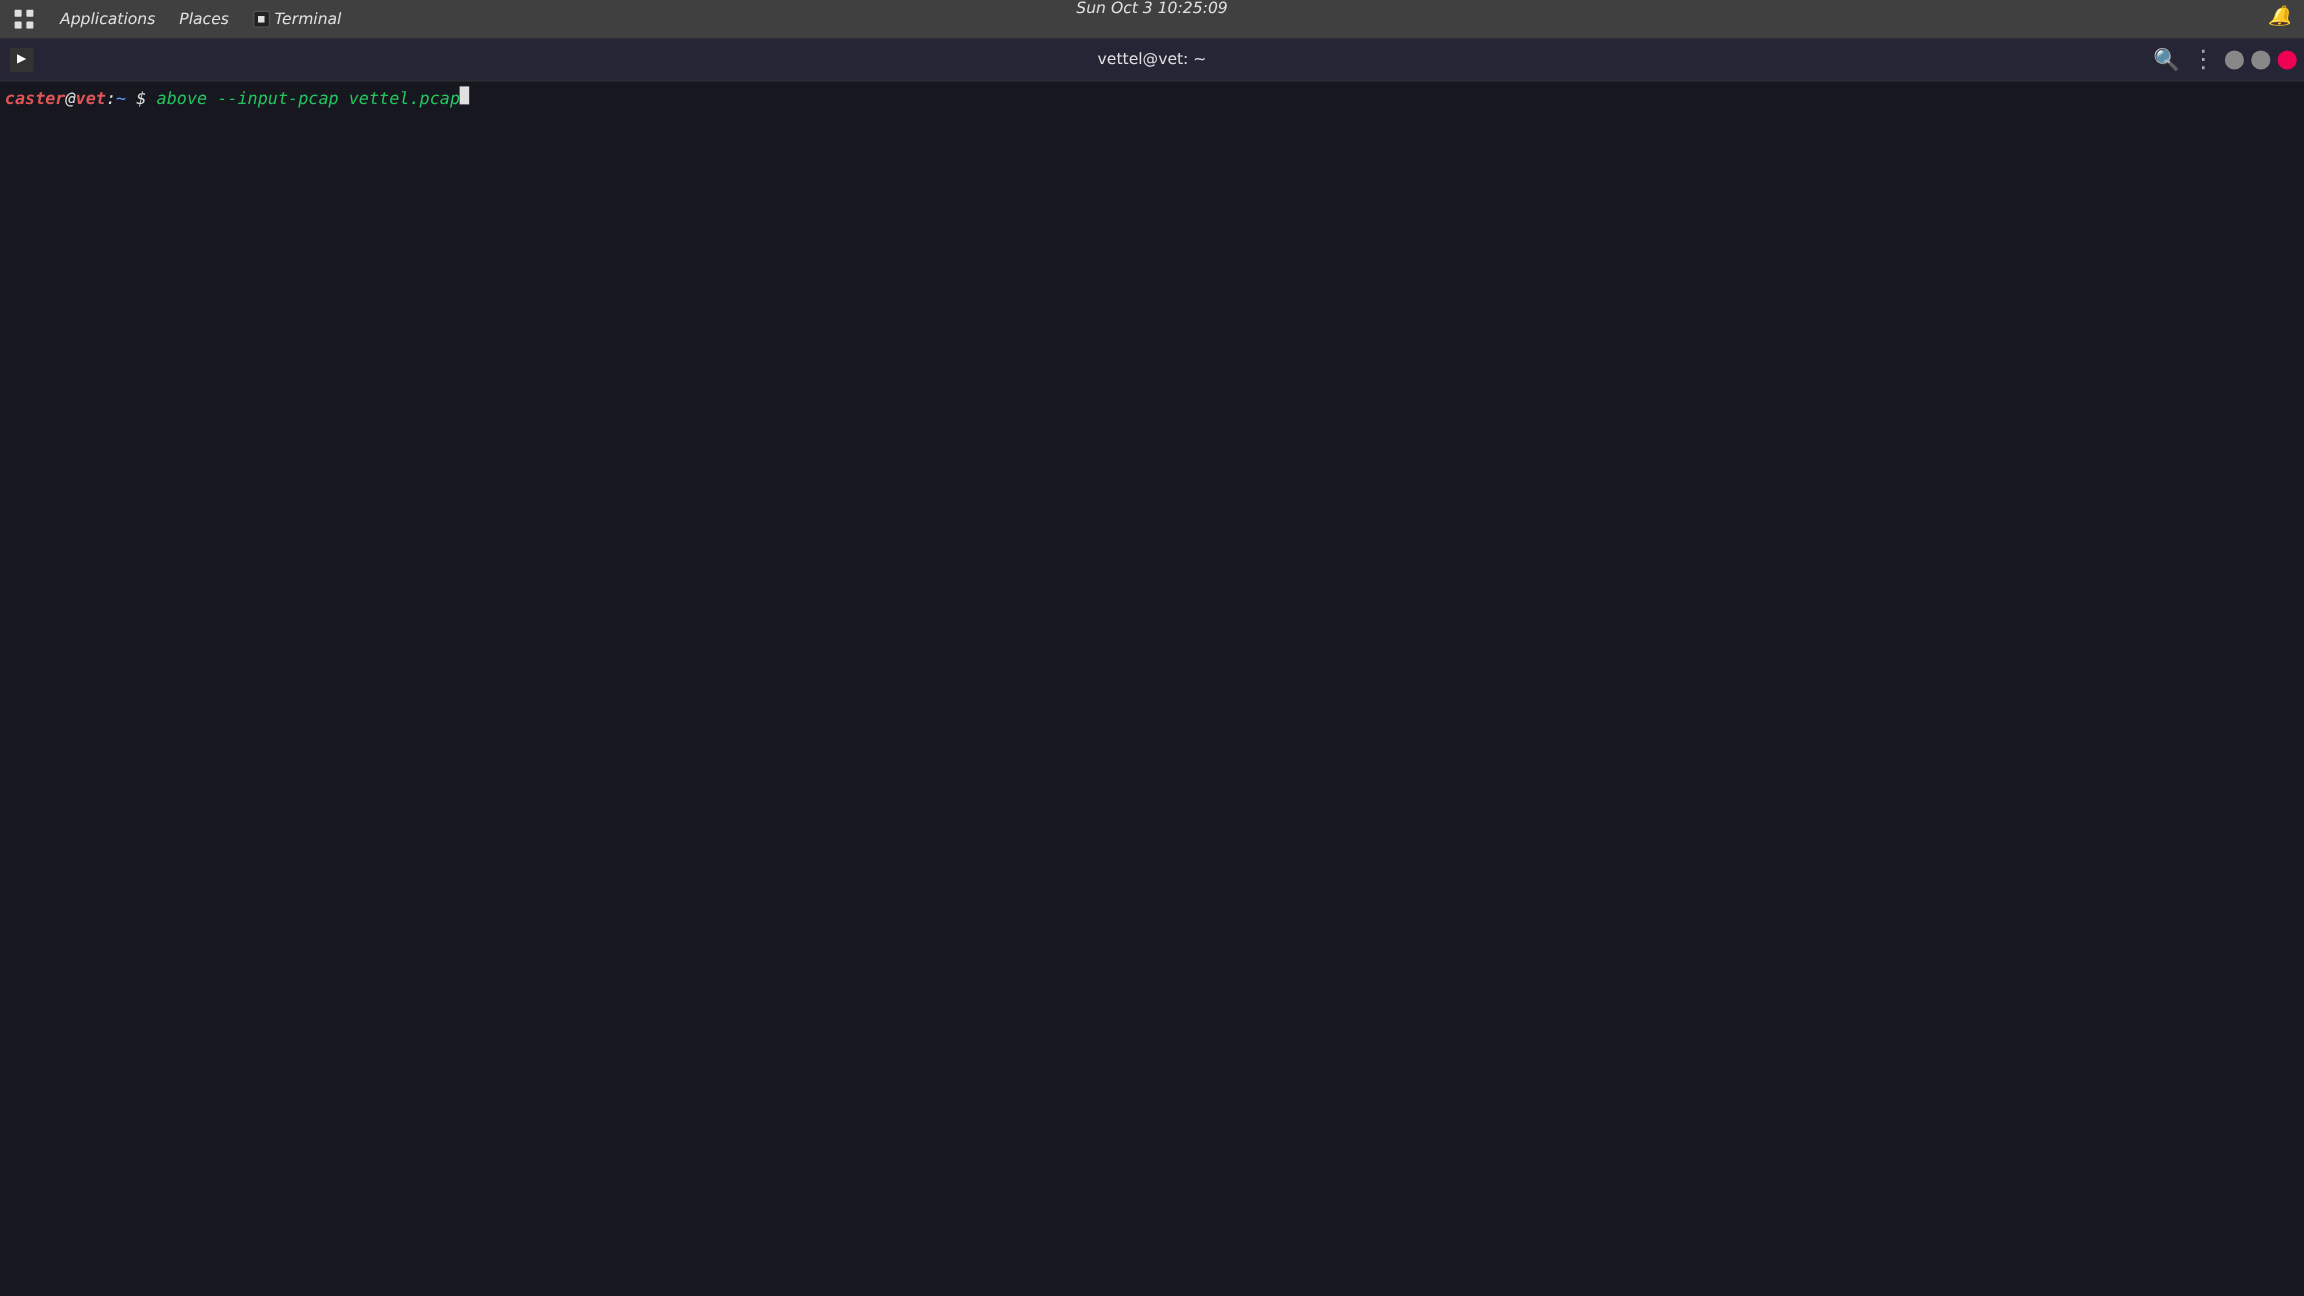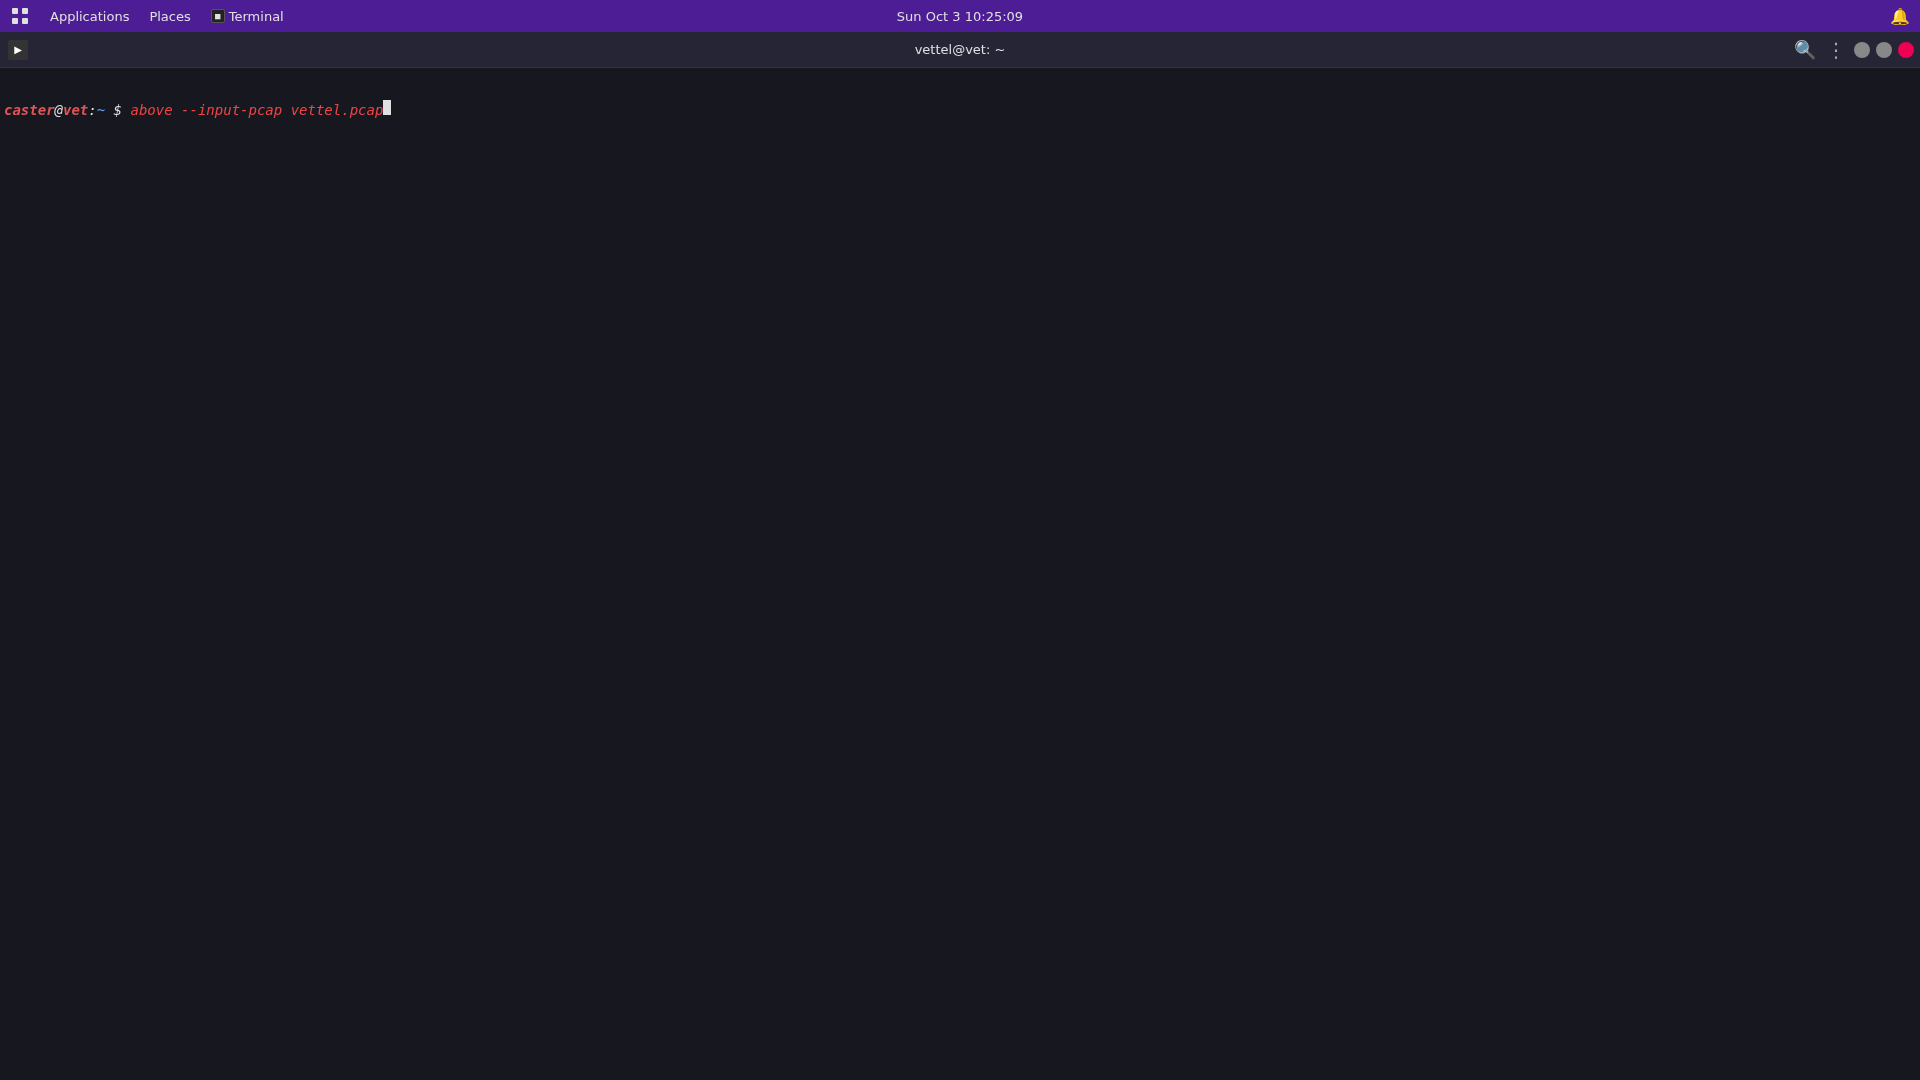--- a/index.html
+++ b/index.html
@@ -12,28 +12,29 @@
       width: 1920px;
       height: 1080px;
       background: #1a1a2e;
       font-family: 'DejaVu Sans', 'Liberation Sans', sans-serif;
       overflow: hidden;
     }
 
     
     .system-bar {
       display: flex;
-      align-items: center;
+      align-items: flex-start;
       width: 100%;
       height: 32px;
-      background: #4c1d95;
+      background: #404040;
       color: #e0e0e0;
       font-size: 13px;
       position: relative;
       z-index: 100;
+      font-style: italic;
     }
 
     .system-bar-left {
       display: flex;
       align-items: center;
       gap: 0;
       height: 100%;
     }
 
     .apps-grid-icon {
@@ -217,37 +218,36 @@
       font-weight: bold;
     }
 
     .prompt-at {
       color: #e0e0e0;
     }
 
     .prompt-host {
       color: #e05555;
       font-weight: bold;
-      margin-top: 28px;
     }
 
     .prompt-colon {
       color: #e0e0e0;
     }
 
     .prompt-tilde {
       color: #5599ff;
     }
 
     .prompt-dollar {
       color: #e0e0e0;
     }
 
     .cmd-above {
-      color: #ef4444;
+      color: #22c55e;
     }
 
     .cursor {
       display: inline-block;
       width: 8px;
       height: 15px;
       background: #e0e0e0;
       vertical-align: text-bottom;
       margin-left: 0px;
     }

